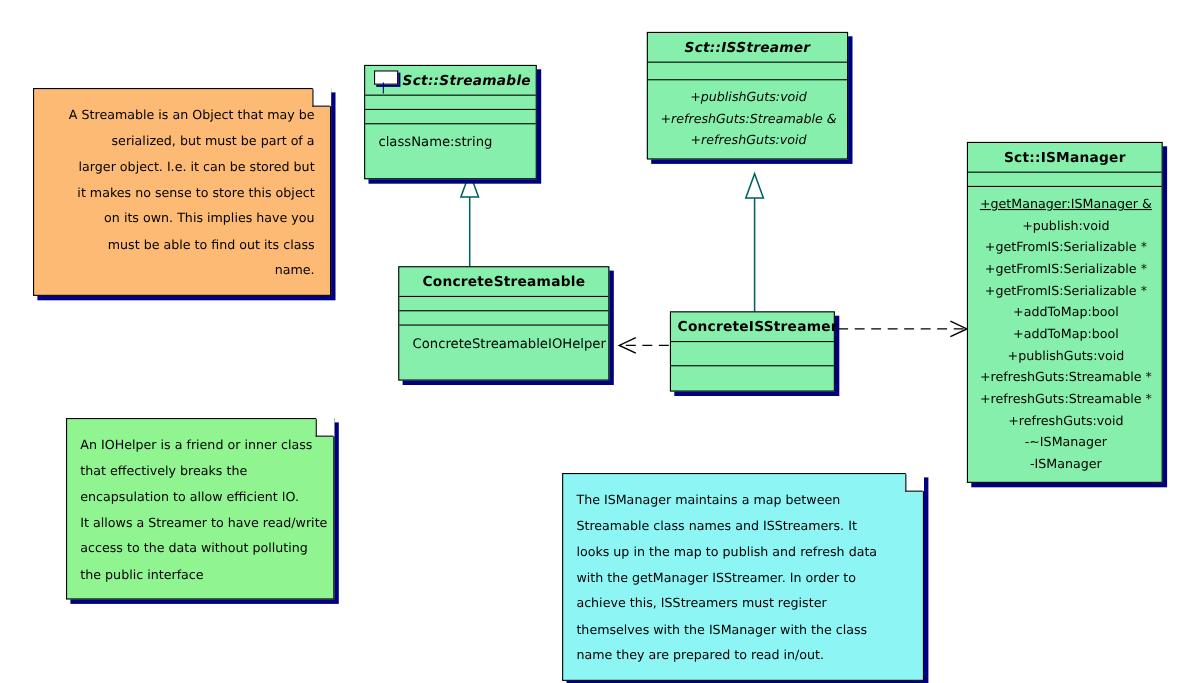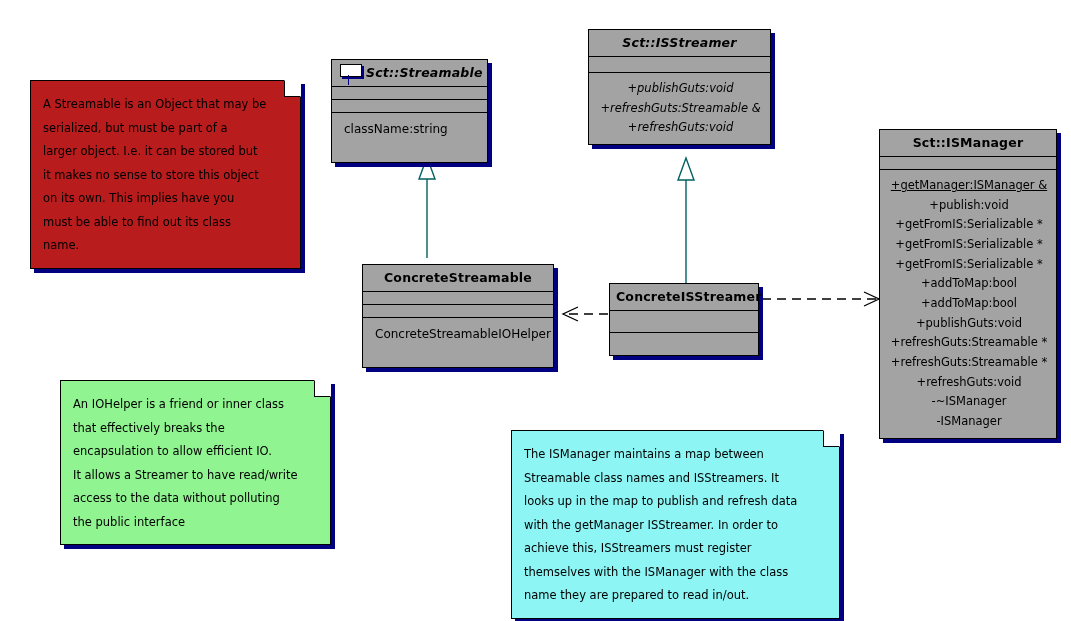--- a/index.html
+++ b/index.html
@@ -14,21 +14,21 @@
     position: relative;
     width: 1071px;
     height: 621px;
     background: #ffffff;
     overflow: hidden;
   }
 
   
   .uml-class {
     position: absolute;
-    background: #a3a3a3;
+    background: #86efac;
     border: 1px solid #000000;
     box-shadow: 4px 4px 0 0 #000080;
     box-sizing: border-box;
   }
   .uml-name {
     text-align: center;
     font-size: 12.5px;
     font-weight: bold;
     color: #000000;
     padding: 5px 6px 6px 6px;
@@ -199,47 +199,47 @@
       <div class="uml-member">+addToMap:bool</div>
       <div class="uml-member">+publishGuts:void</div>
       <div class="uml-member">+refreshGuts:Streamable *</div>
       <div class="uml-member">+refreshGuts:Streamable *</div>
       <div class="uml-member">+refreshGuts:void</div>
       <div class="uml-member">-~ISManager</div>
       <div class="uml-member">-ISManager</div>
     </div>
   </div>
 
-  <div class="uml-class" style="left:362px; top:264px; width:192px;">
+  <div class="uml-class" style="left:362px; top:242px; width:192px;">
     <div class="uml-name">ConcreteStreamable</div>
     <div class="uml-compartment empty-thin"></div>
     <div class="uml-compartment empty-thin"></div>
     <div class="uml-compartment">
       <div class="uml-attr">ConcreteStreamableIOHelper</div>
     </div>
   </div>
 
   <div class="uml-class" style="left:609px; top:283px; width:150px;">
     <div class="uml-name">ConcreteISStreamer</div>
     <div class="uml-compartment empty-tall"></div>
     <div class="uml-compartment empty-tall"></div>
   </div>
 
-  <div class="uml-note" style="left:30px; top:80px; width:271px; background:#b91c1c;">
+  <div class="uml-note" style="left:30px; top:80px; width:271px; background:#fdba74;text-align:right;">
     <span class="note-fold"></span>
     <div class="note-line">A Streamable is an Object that may be</div>
     <div class="note-line">serialized, but must be part of a</div>
     <div class="note-line">larger object.  I.e. it can be stored but</div>
     <div class="note-line">it makes no sense to store this object</div>
     <div class="note-line">on its own.  This implies have you</div>
     <div class="note-line">must be able to find out its class</div>
     <div class="note-line">name.</div>
   </div>
 
-  <div class="uml-note" style="left:60px; top:380px; width:271px; background:#90f490;">
+  <div class="uml-note" style="left:60px; top:380px; width:244px; background:#90f490;">
     <span class="note-fold"></span>
     <div class="note-line">An IOHelper is a friend or inner class</div>
     <div class="note-line">that effectively breaks the</div>
     <div class="note-line">encapsulation to allow efficient IO.</div>
     <div class="note-line">It allows a Streamer to have read/write</div>
     <div class="note-line">access to the data without polluting</div>
     <div class="note-line">the public interface</div>
   </div>
 
   <div class="uml-note" style="left:511px; top:430px; width:329px; background:#8ef5f5;">

